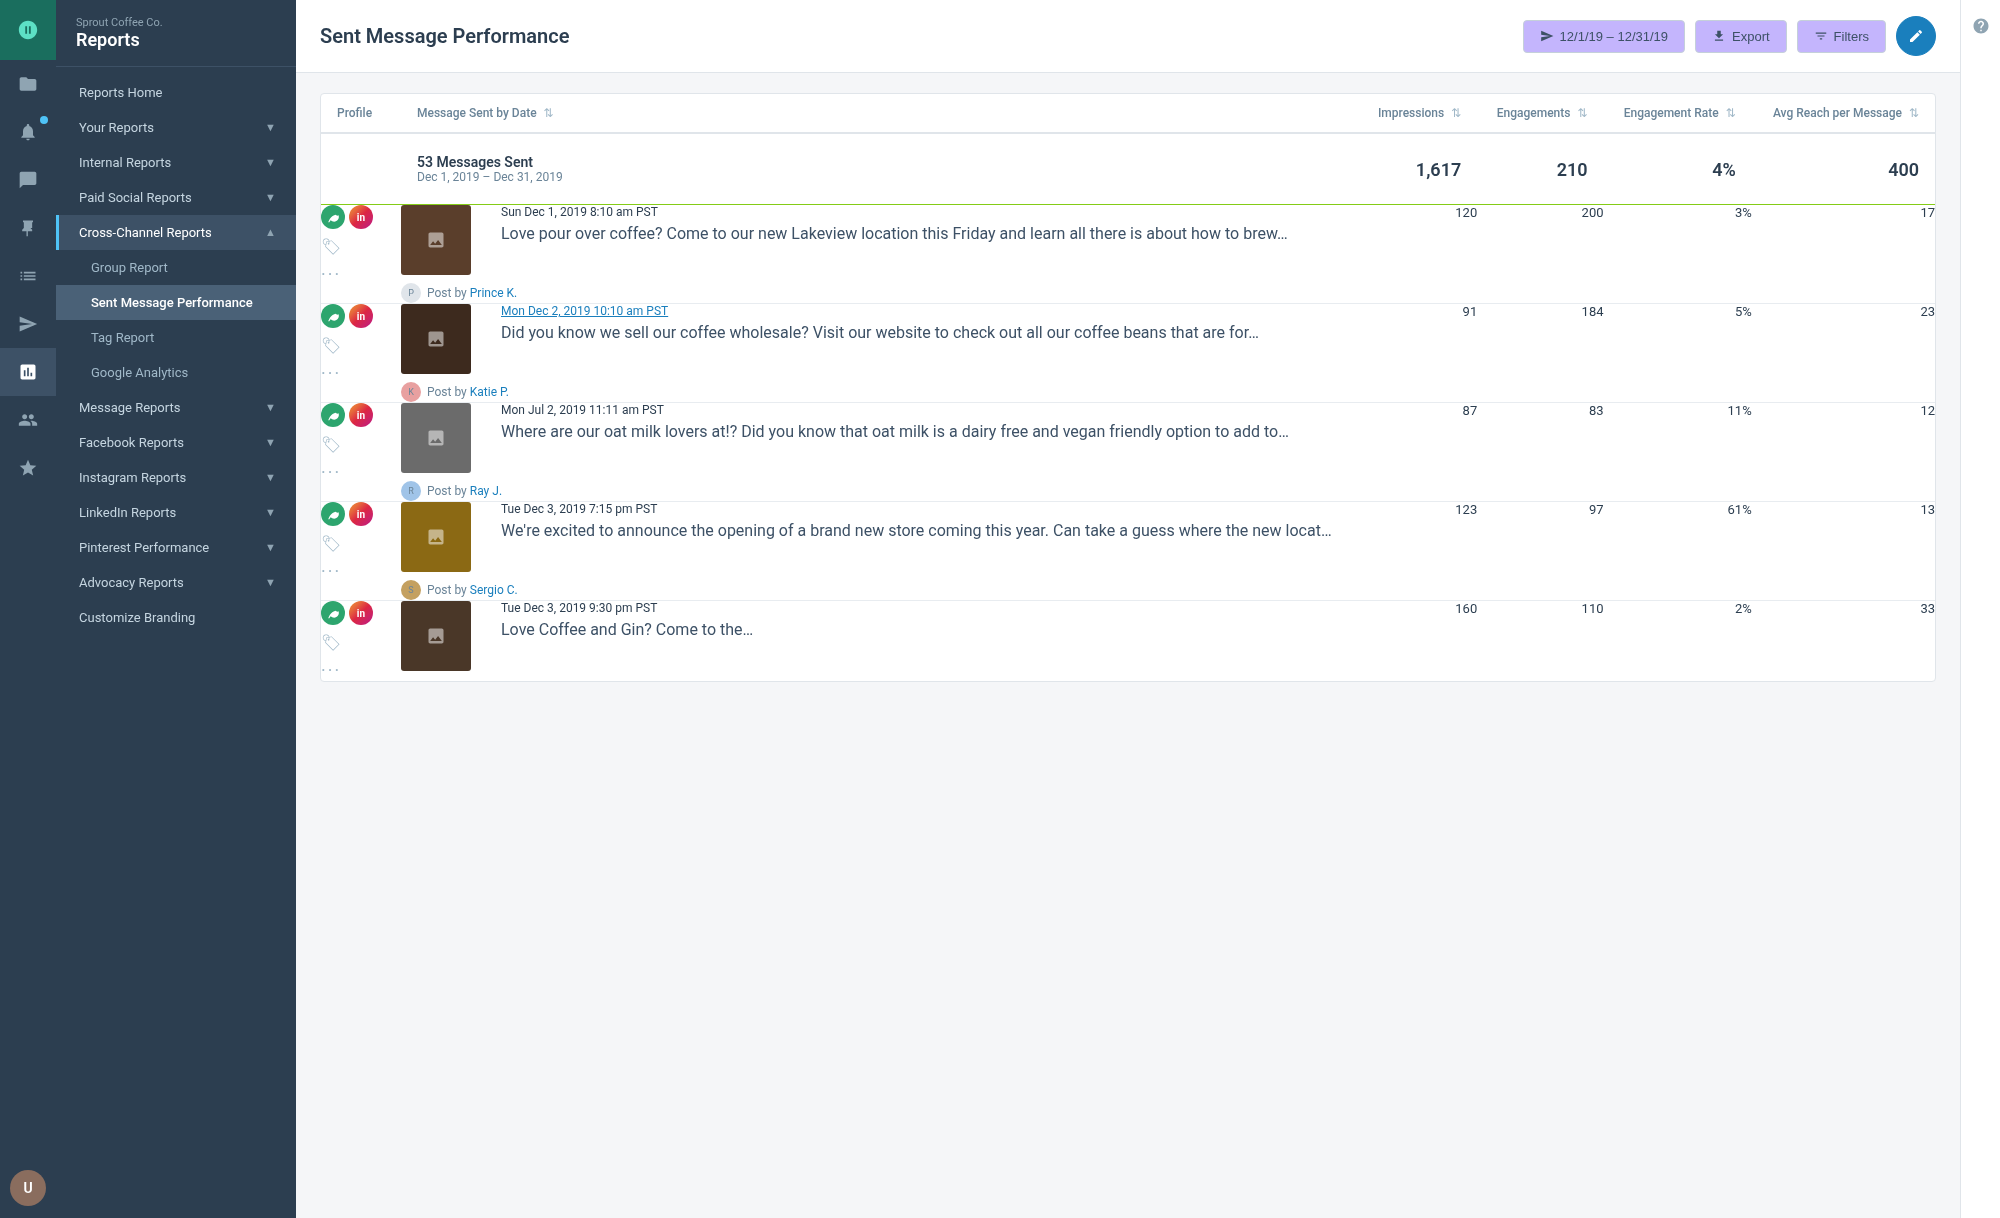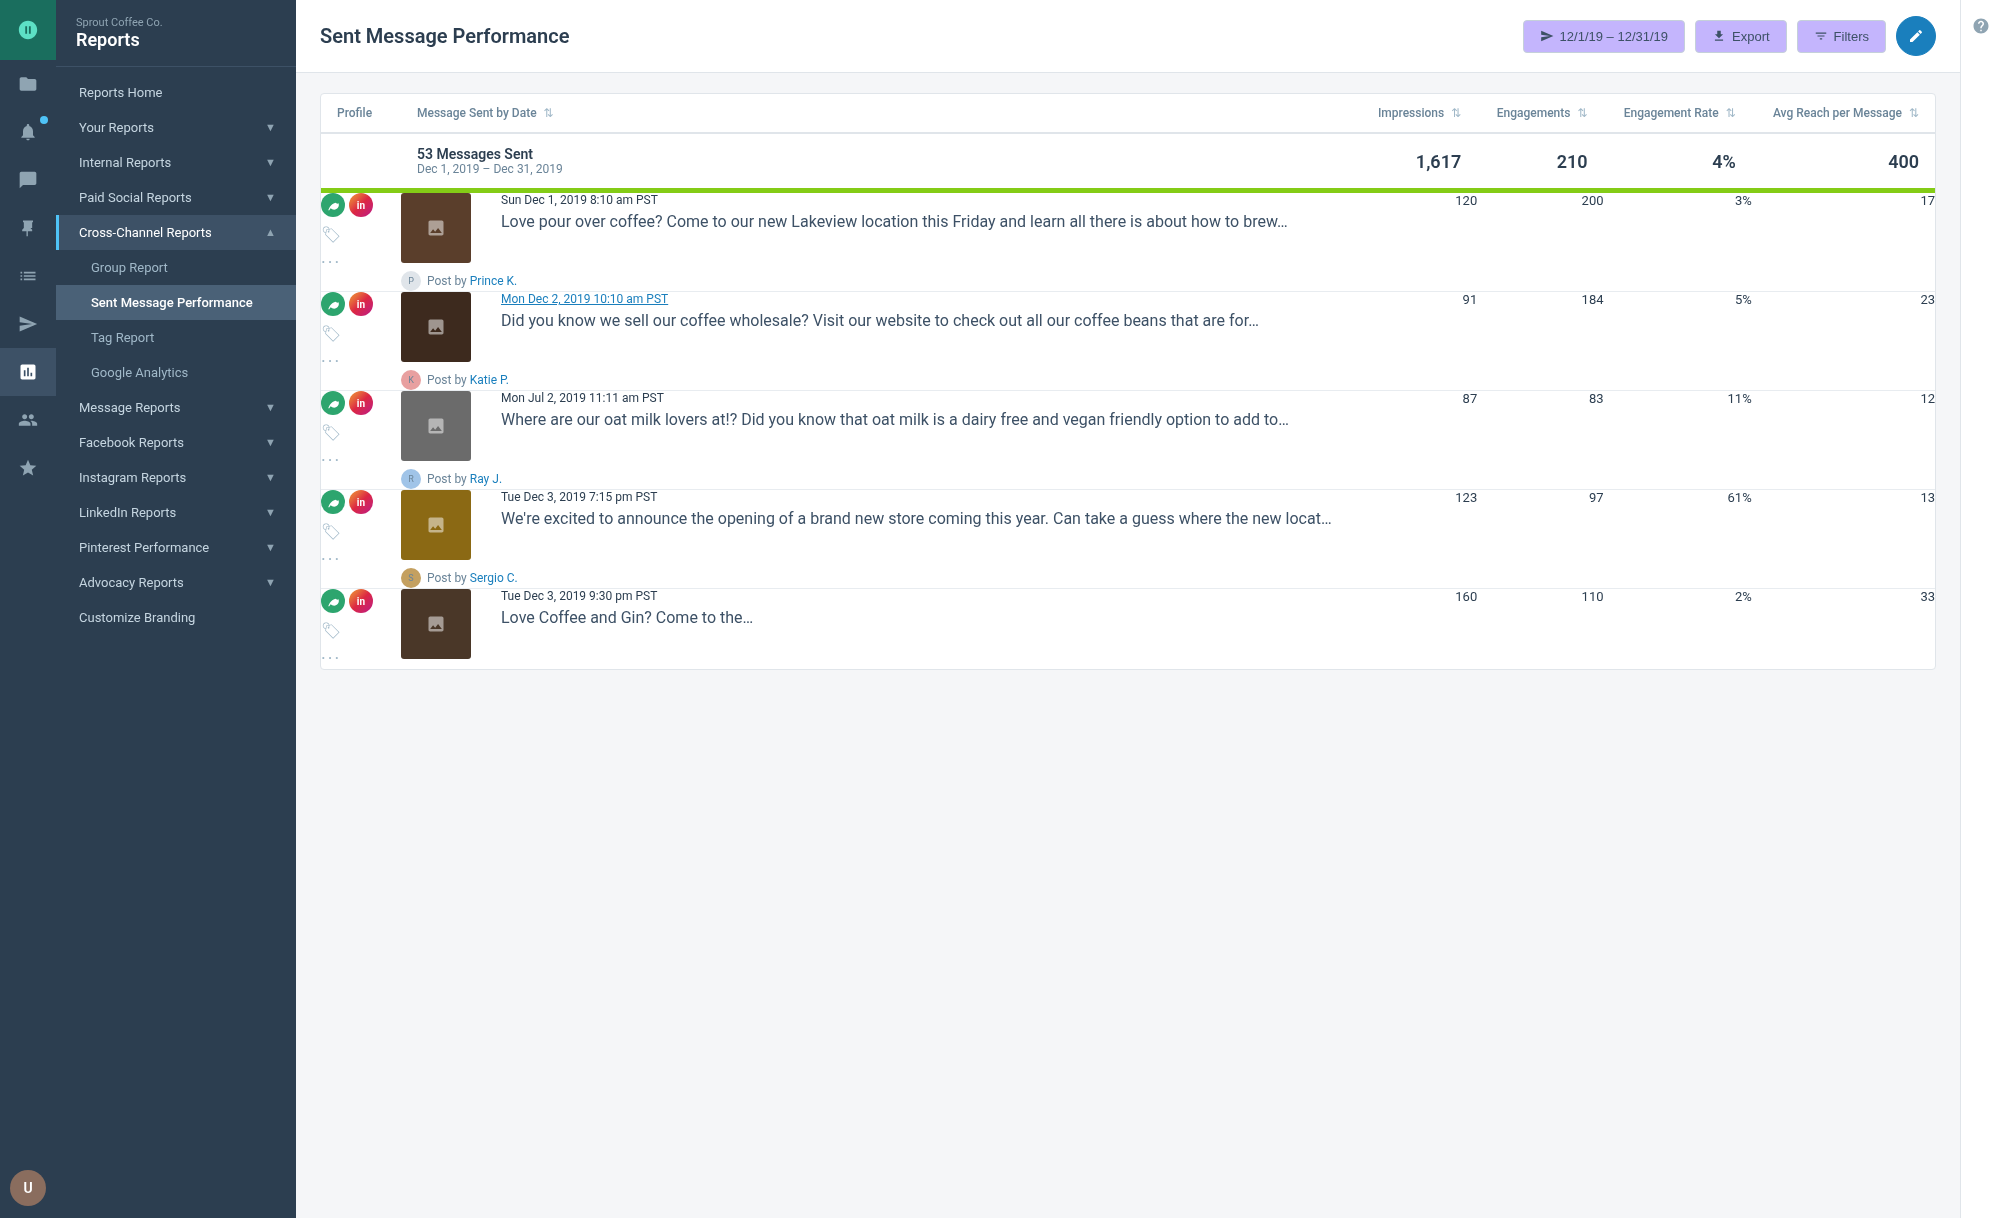--- a/index.html
+++ b/index.html
@@ -129,22 +129,22 @@
       font-weight: 500;
       color: #6a8498;
       border-bottom: 2px solid #e0e5ea;
       white-space: nowrap;
     }
     .report-table th:first-child, .report-table th:nth-child(2) { text-align: left; }
     .report-table th .sort-icon { color: #a0b8c8; margin-left: 4px; }
 
     
     .summary-row td {
-      padding: 12px 16px;
-      border-bottom: 5px solid #84cc16;
+      padding: 20px 16px;
+      border-bottom: 1px solid #84cc16;
       vertical-align: middle;
     }
     .summary-row .messages-count { font-size: 14px; font-weight: 600; color: #2c3e50; }
     .summary-row .date-range { font-size: 12px; color: #6a8498; }
     .summary-row .stat { font-size: 18px; font-weight: 600; color: #2c3e50; text-align: right; }
 
     
     .msg-row td {
       padding: 0;
       border-bottom: 1px solid #e8ecf0;

